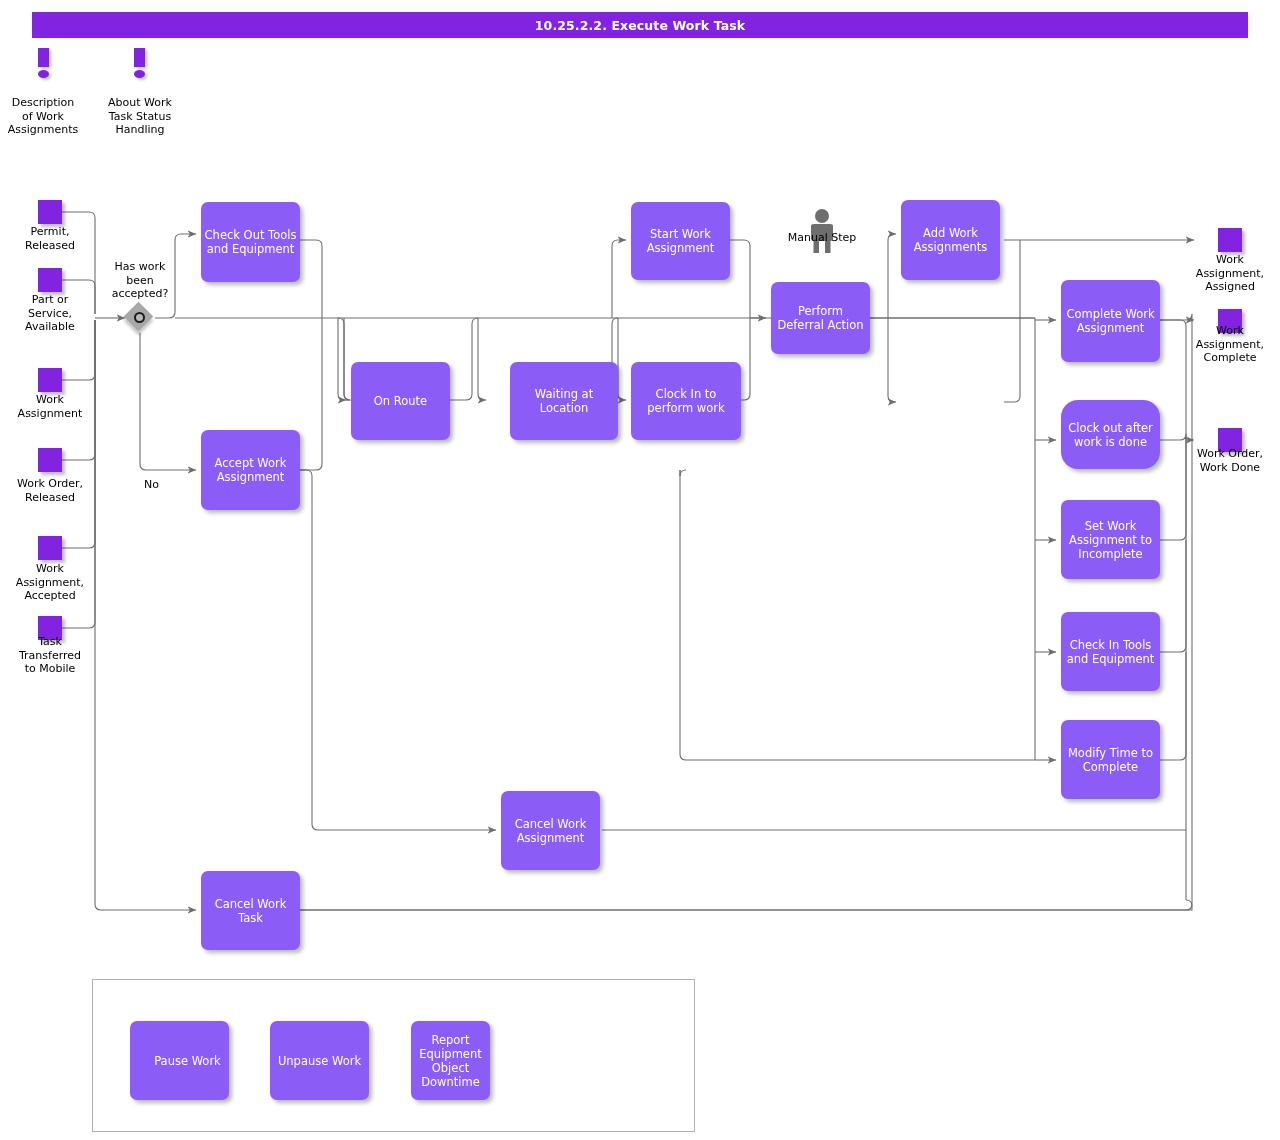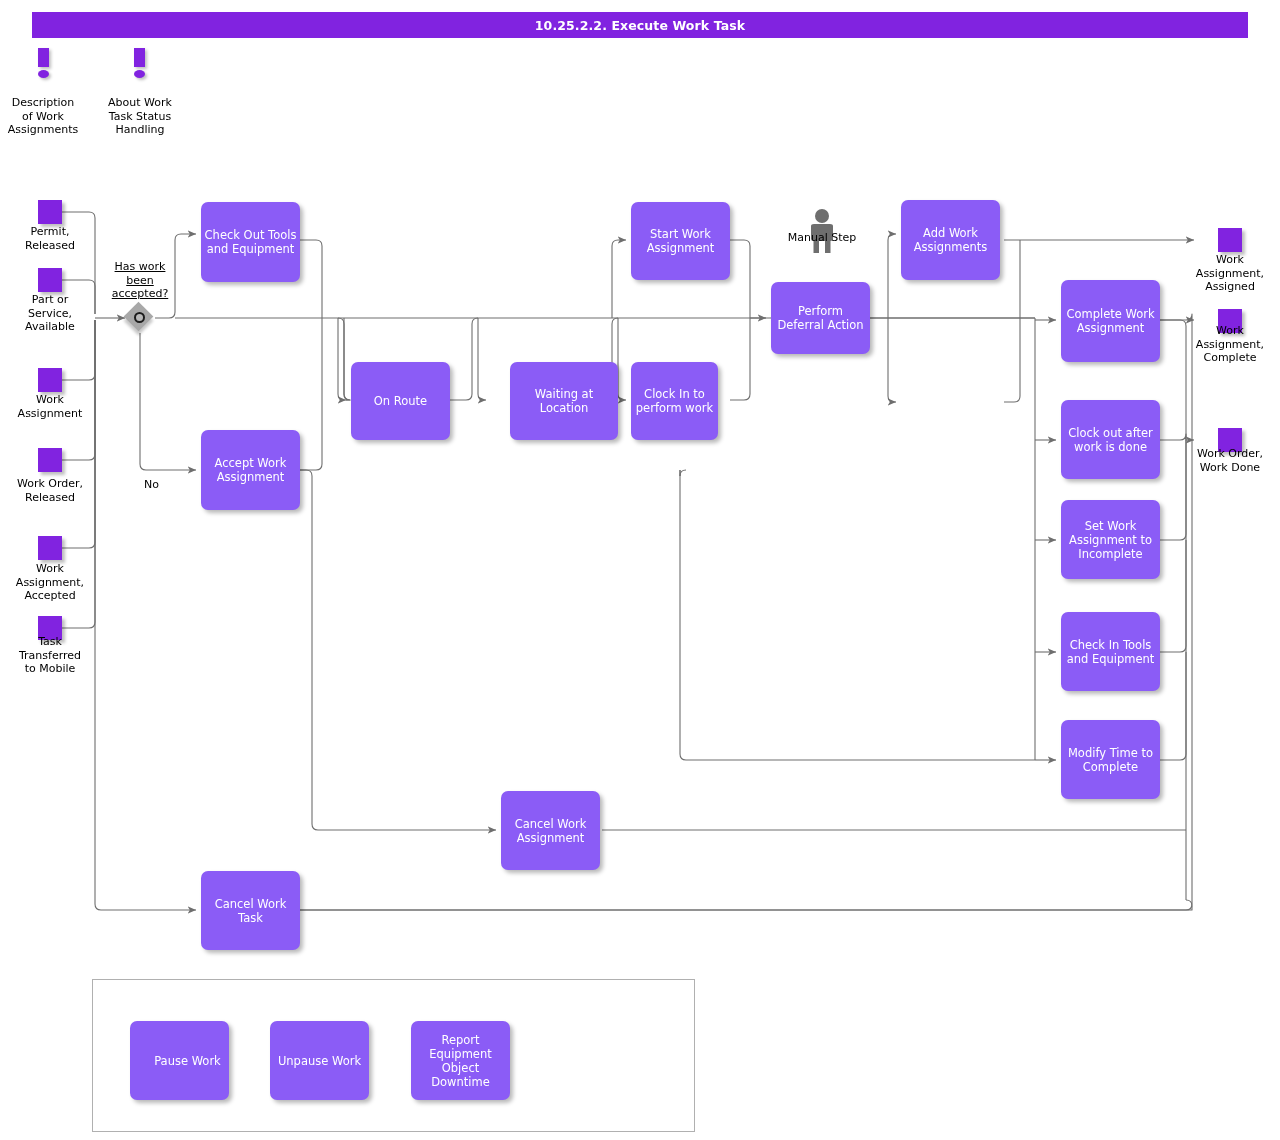--- a/index.html
+++ b/index.html
@@ -128,21 +128,20 @@
     background: #b9b9b9;
     box-sizing: border-box;
   }
   .gw-label {
     position: absolute;
     font-size: 11px;
     line-height: 13.5px;
     text-align: center;
     color: #000000;
     font-family: "DejaVu Sans", sans-serif;
-    text-decoration: underline;
   }
   .edge-label {
     position: absolute;
     font-size: 11px;
     color: #000000;
     font-family: "DejaVu Sans", sans-serif;
   }
   
   .actor {
     position: absolute;
@@ -338,34 +337,34 @@
 Assignment</div>
 
   <div class="task" style="left:351px; top:362px; width:99px; height:78px; white-space:pre;">On Route</div>
 
   <div class="task" style="left:510px; top:362px; width:108px; height:78px; white-space:pre;">Waiting at
 Location</div>
 
   <div class="task" style="left:631px; top:202px; width:99px; height:78px; white-space:pre;">Start Work
 Assignment</div>
 
-  <div class="task" style="left:631px; top:362px; width:87px; height:78px; white-space:pre;">Clock In to
+  <div class="task" style="left:631px; top:362px; width:110px; height:78px; white-space:pre;">Clock In to
 perform work</div>
 
   <div class="task" style="left:771px; top:282px; width:99px; height:72px; white-space:pre;">Perform
 Deferral Action</div>
 
   <div class="task" style="left:901px; top:200px; width:99px; height:80px; white-space:pre;">Add Work
 Assignments</div>
 
 
   <div class="task" style="left:1061px; top:280px; width:99px; height:82px; white-space:pre;text-align:center;">Complete Work
 Assignment</div>
 
-  <div class="task" style="left:1061px; top:400px; width:99px; height:79px; white-space:pre;">Clock out after
+  <div class="task" style="left:1061px; top:400px; width:99px; height:69px; white-space:pre;border-radius:17px;">Clock out after
 work is done</div>
 
   <div class="task" style="left:1061px; top:500px; width:99px; height:79px; white-space:pre;">Set Work
 Assignment to
 Incomplete</div>
 
   <div class="task" style="left:1061px; top:612px; width:99px; height:79px; white-space:pre;">Check In Tools
 and Equipment</div>
 
   <div class="task" style="left:1061px; top:720px; width:99px; height:79px; white-space:pre;">Modify Time to
@@ -388,18 +387,18 @@
 Complete</div>
 
   <div class="datanode" style="left:1218px; top:428px;"></div>
   <div class="datalabel" style="left:1180px; top:447px; width:100px; white-space:pre;">Work Order,
 Work Done</div>
 
   <div class="legendbox"></div>
 
   <div class="task" style="left:130px; top:1021px; width:99px; height:79px; white-space:pre;padding-left:21px;">Pause Work</div>
   <div class="task" style="left:270px; top:1021px; width:99px; height:79px; white-space:pre;">Unpause Work</div>
-  <div class="task" style="left:411px; top:1021px; width:99px; height:79px; white-space:pre;">Report
+  <div class="task" style="left:411px; top:1021px; width:79px; height:79px; white-space:pre;">Report
 Equipment
 Object
 Downtime</div>
 
 </div>
 
 </body></html>

